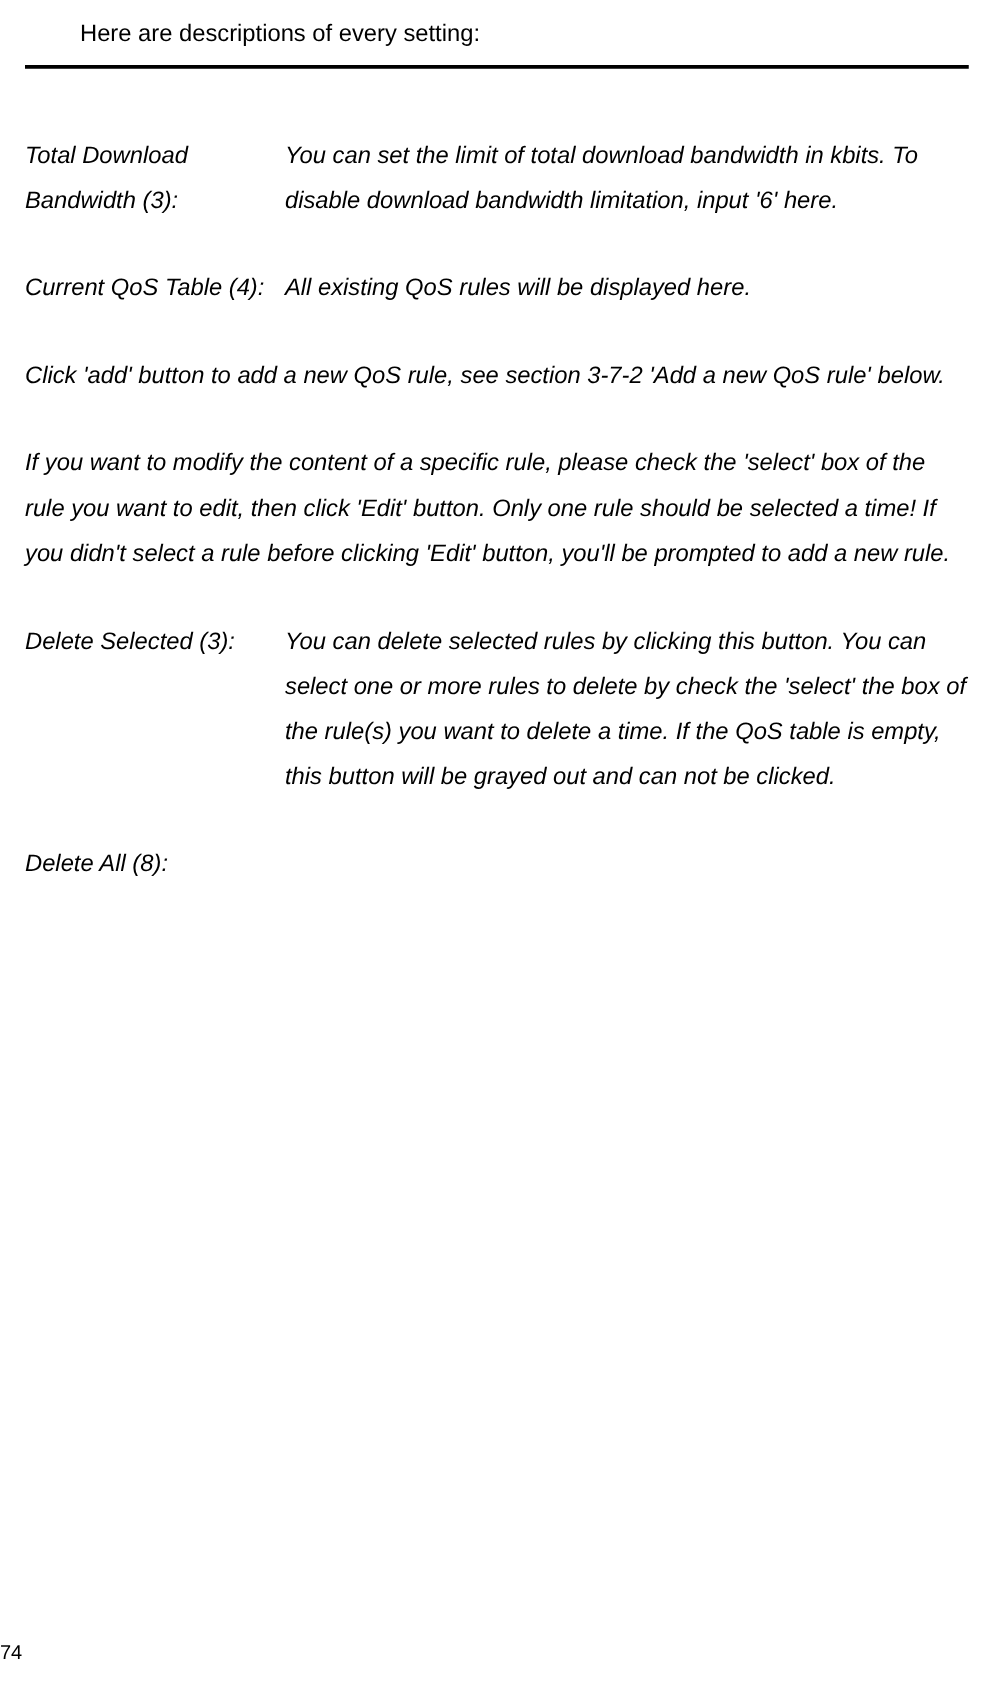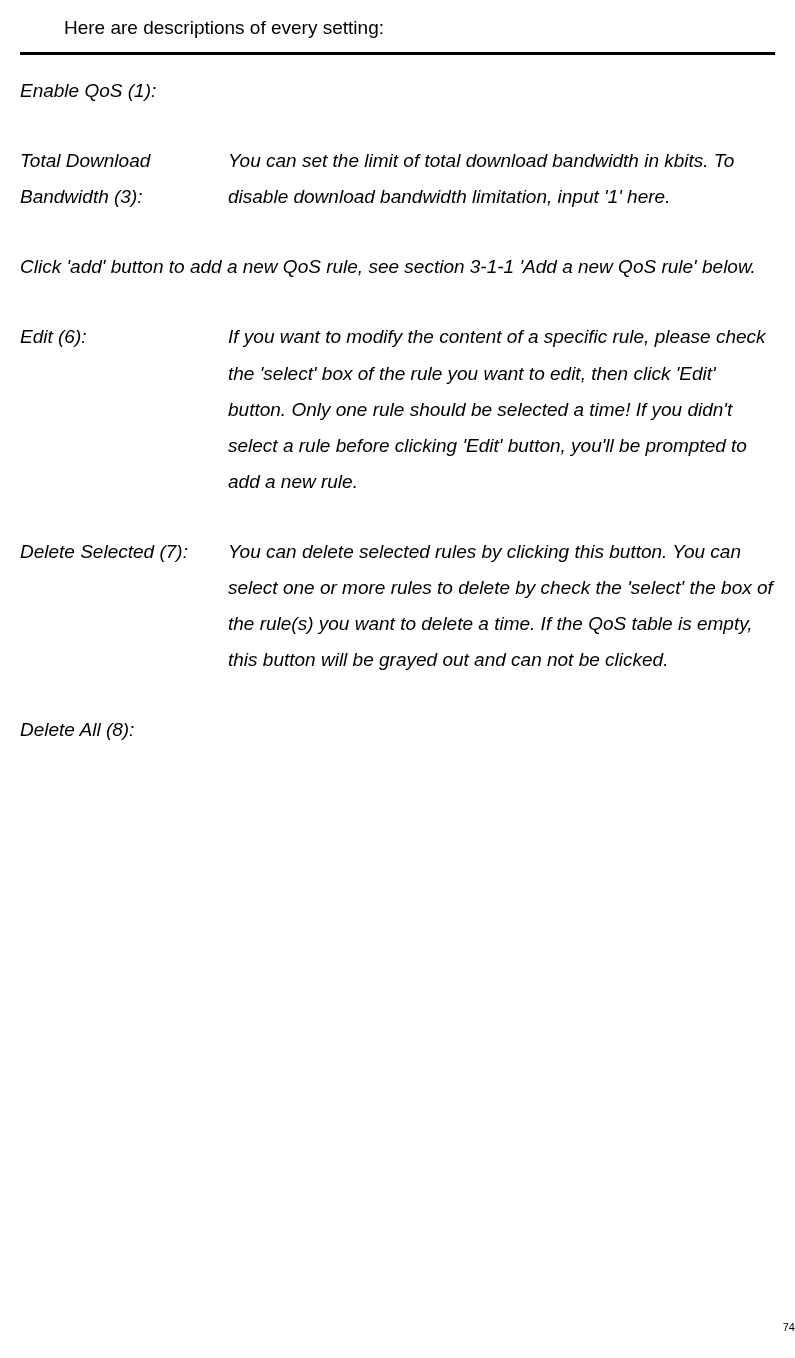--- a/index.html
+++ b/index.html
@@ -46,48 +46,50 @@
       flex: 1;
     }
     .bold {
       font-weight: normal;
     }
     .page-number {
       position: absolute;
       bottom: 20px;
       left: 0;
       right: 0;
-      text-align: right;
+      text-align: left;
       font-style: normal;
-      font-size: 11px;
+      font-size: 16px;
     }
   </style>
 </head>
 <body>
 
 <div class="intro">Here are descriptions of every setting:</div>
 <hr class="divider">
 
 <div class="settings" id="settings-container">
     <div class="setting-row">
-      <div class="label-col">Enable QoS (1):</div>
     </div>
     <div class="setting-row">
       <div class="label-col">Total Download Bandwidth (3):</div>
-      <div class="desc-col"><span>You can set the limit of total download bandwidth in kbits. To disable download bandwidth limitation, input '1' here.</span></div>
+      <div class="desc-col"><span>You can set the limit of total download bandwidth in kbits. To disable download bandwidth limitation, input '6' here.</span></div>
     </div>
     <div class="setting-row">
-      <div class="desc-col"><span>Click 'add' button to add a new QoS rule, see section 3-1-1 'Add a new QoS rule' below.</span></div>
+      <div class="label-col">Current QoS Table (4):</div>
+      <div class="desc-col"><span>All existing QoS rules will be displayed here.</span></div>
     </div>
     <div class="setting-row">
-      <div class="label-col">Edit (6):</div>
+      <div class="desc-col"><span>Click 'add' button to add a new QoS rule, see section 3-7-2 'Add a new QoS rule' below.</span></div>
+    </div>
+    <div class="setting-row">
       <div class="desc-col"><span>If you want to modify the content of a specific rule, please check the 'select' box of the rule you want to edit, then click 'Edit' button. </span><span class="bold">Only one rule should be selected a time!</span><span> If you didn't select a rule before clicking 'Edit' button, you'll be prompted to add a new rule.</span></div>
     </div>
     <div class="setting-row">
-      <div class="label-col">Delete Selected (7):</div>
+      <div class="label-col">Delete Selected (3):</div>
       <div class="desc-col"><span>You can delete selected rules by clicking this button. You can select one or more rules to delete by check the 'select' the box of the rule(s) you want to delete a time. </span><span class="bold">If the QoS table is empty, this button will be grayed out and can not be clicked.</span></div>
     </div>
     <div class="setting-row">
       <div class="label-col">Delete All (8):</div>
     </div>
   </div>
 
 <div class="page-number">74</div>
 
 </body></html>

